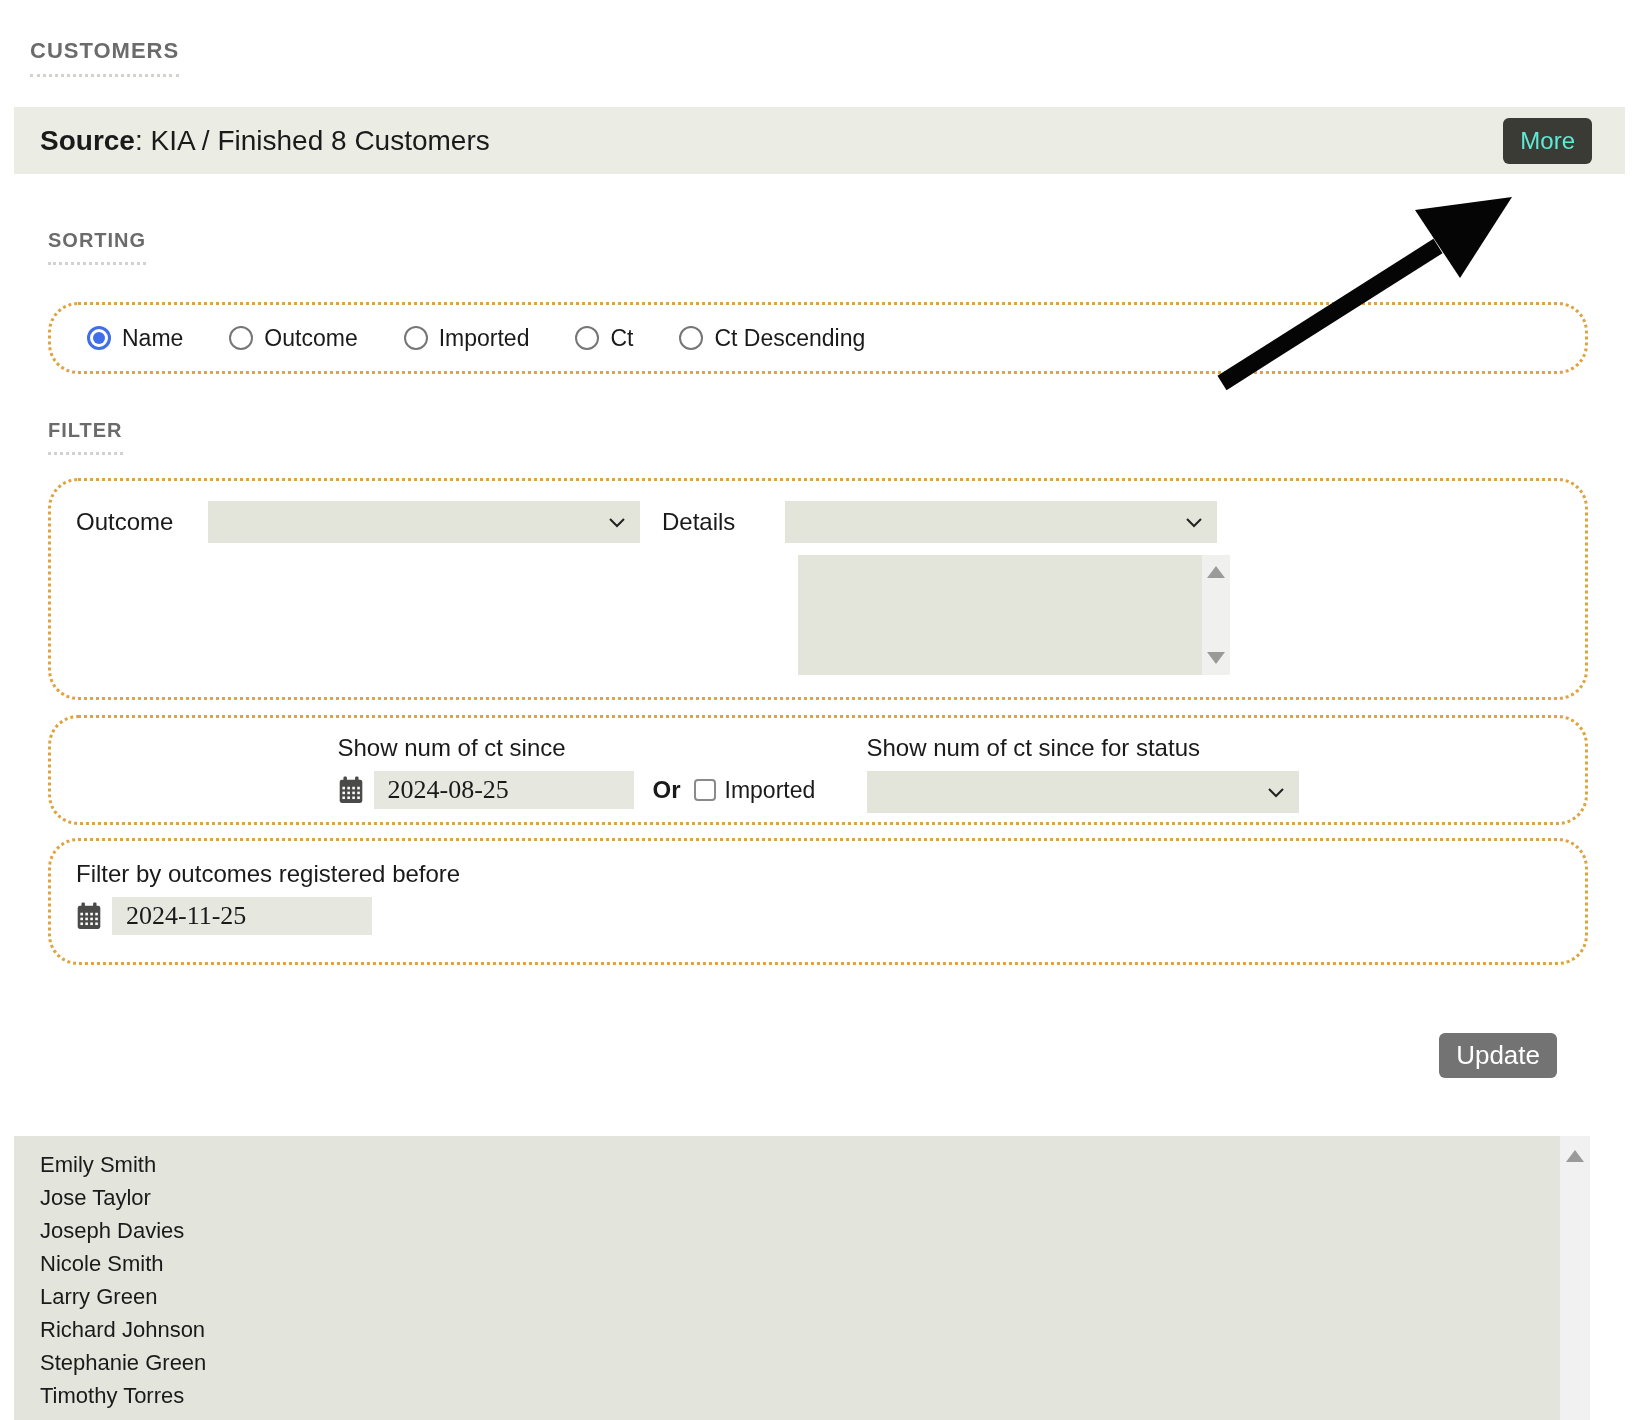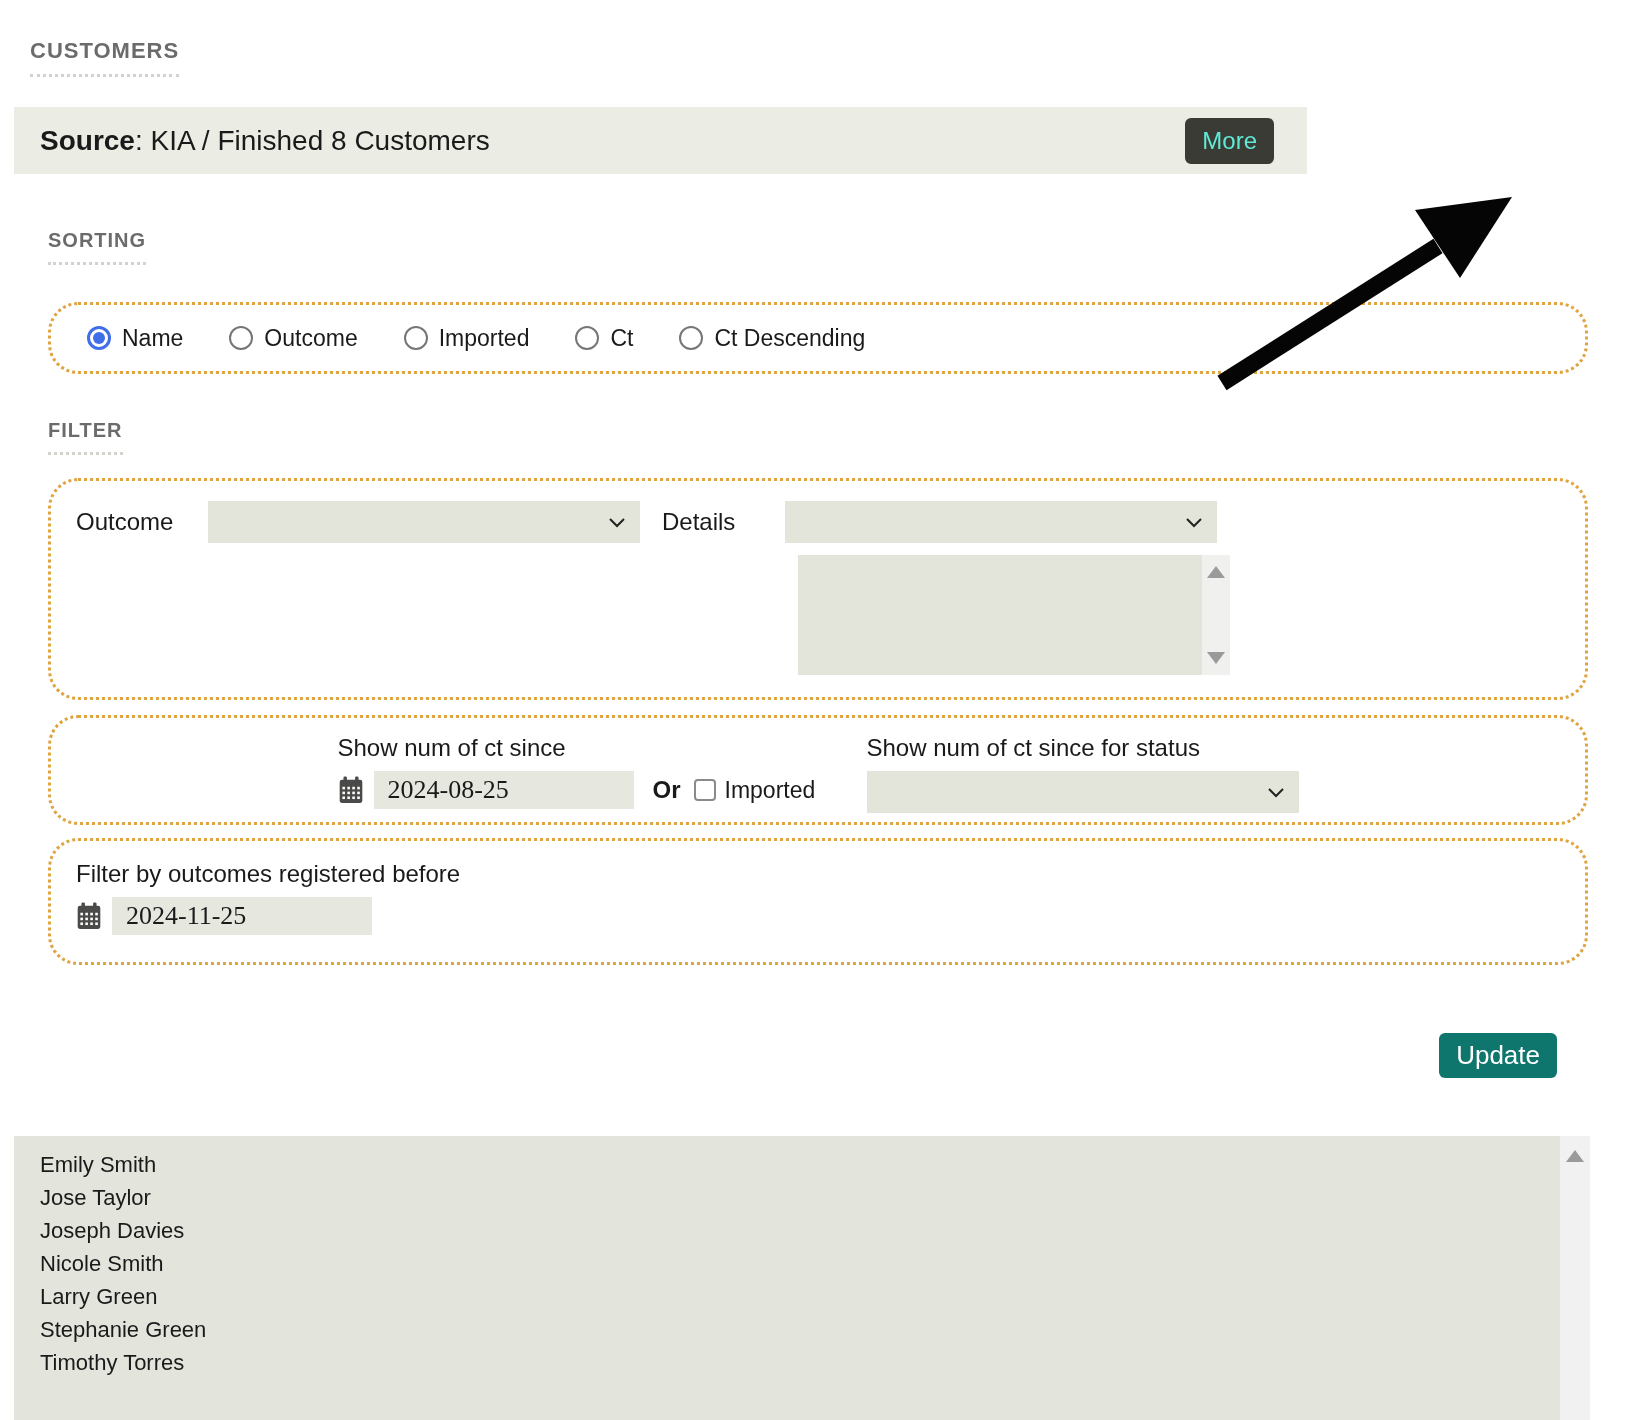--- a/index.html
+++ b/index.html
@@ -7,21 +7,21 @@
     font-family:"Liberation Sans", sans-serif; color:#1a1a1a; }
   .page { position:relative; width:1640px; height:1420px; }
 
   
   .section-heading { display:inline-block; font-size:20px; font-weight:bold;
     color:#6b6b6b; letter-spacing:1px; border-bottom:3px dotted #d4d2cc;
     padding-bottom:10px; }
   .h-customers { margin:38px 0 0 30px; font-size:22px; }
 
   
-  .source-bar { margin:30px 0 0 14px; width:1293px; height:67px; background:#ebece4;
+  .source-bar { margin:30px 0 0 14px; width:1611px; height:67px; background:#ebece4;
     display:flex; align-items:center; padding:0 33px 0 26px; }
   .source-text { font-size:28px; flex:1; }
   .source-text .lbl { font-weight:bold; }
   .more-btn { background:#3b3b35; color:#5eead4; font-size:24px; border:none;
     border-radius:6px; padding:9px 17px; cursor:pointer; font-family:inherit; }
 
   .content { margin-left:48px; width:1540px; }
   .mt-sorting { margin-top:55px; }
   .mt-filter  { margin-top:45px; }
 
@@ -71,21 +71,21 @@
     background:#fff; margin-left:13px; cursor:pointer; flex:0 0 auto; }
   .cb-label { font-size:23px; margin-left:9px; }
   .f2-right .select { margin-top:9px; }
 
   
   .f3 { margin-top:13px; height:127px; padding:19px 25px; }
 
   
   .update-row { display:flex; justify-content:flex-end; margin-top:68px;
     padding-right:31px; }
-  .update-btn { background:#0f766e; color:#fff; font-size:26px; border:none;
+  .update-btn { background:#737373; color:#fff; font-size:26px; border:none;
     border-radius:6px; padding:7px 17px; cursor:pointer; font-family:inherit; }
 
   
   .customer-list { position:relative; margin:58px 0 0 14px; width:1576px;
     height:340px; background:#e3e4dc; padding:12px 0 0 26px; overflow:hidden; }
   .customer-item { font-size:22px; line-height:33px; cursor:default; }
   .cl-scroll { position:absolute; right:0; top:0; bottom:0; width:30px;
     background:#f1f1f1; display:flex; flex-direction:column; align-items:center;
     padding-top:14px; }
 
@@ -247,20 +247,21 @@
       <div class="customer-item">Emily Smith</div>
 
       <div class="customer-item">Jose Taylor</div>
 
       <div class="customer-item">Joseph Davies</div>
 
       <div class="customer-item">Nicole Smith</div>
 
       <div class="customer-item">Larry Green</div>
 
+      <div class="customer-item">Richard Johnson</div>
 
       <div class="customer-item">Stephanie Green</div>
 
       <div class="customer-item">Timothy Torres</div>
 
     <div class="cl-scroll">
       <span class="tri-up"></span>
     </div>
   </div>
 

